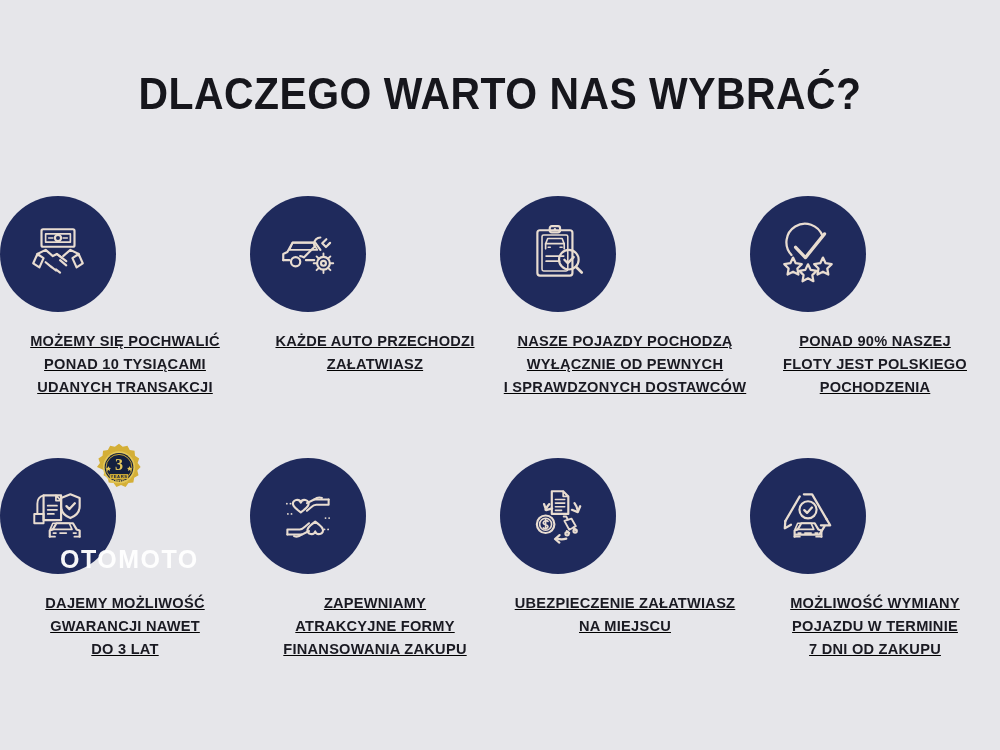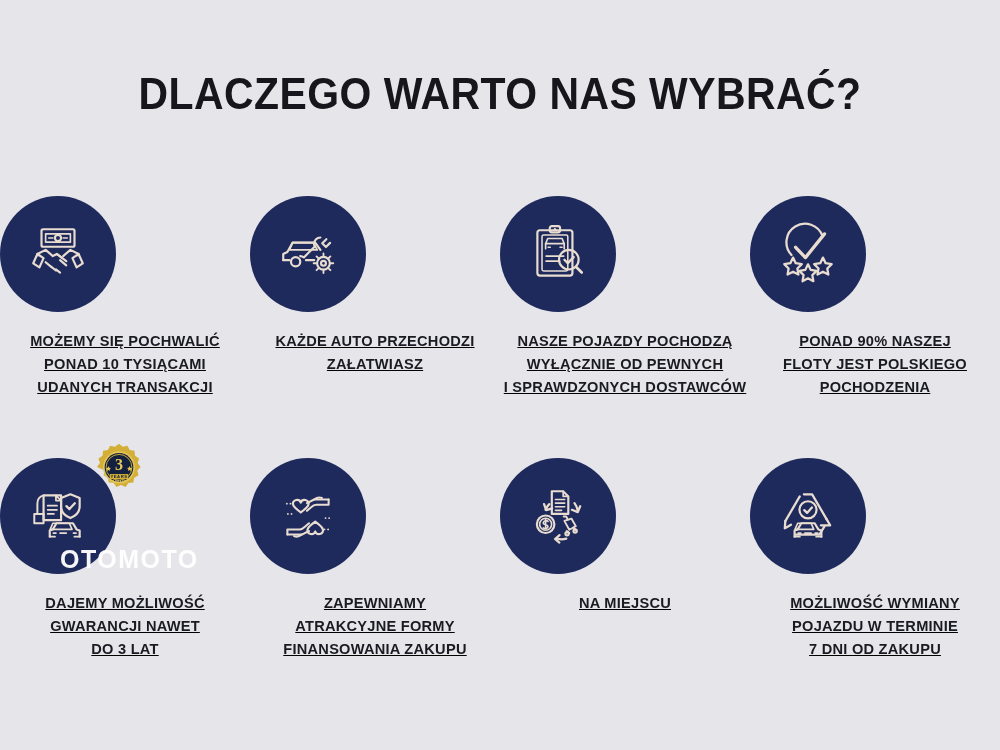--- a/index.html
+++ b/index.html
@@ -304,20 +304,21 @@
             <path d="M20 26a16 16 0 013.5-5.5" stroke-width="2.2"></path>
             <path d="M18.5 20.5l2 5.8 5.8-1.7" stroke-width="2.2" fill="none"></path>
             <path d="M48 19.5a16 16 0 013 7" stroke-width="2.2"></path>
             <path d="M53.5 22.5l-2.3 5.7-5.7-2.2" stroke-width="2.2"></path>
             <path d="M40 54a16 16 0 01-9 0" stroke-width="2.2"></path>
             <path d="M33.5 50.5l-4.4 3.8 4.2 3.5" stroke-width="2.2"></path>
           </svg>
         </div>
       </div>
       <div class="caption">
+        <span class="ln">UBEZPIECZENIE ZAŁATWIASZ</span>
         <span class="ln">NA MIEJSCU</span>
       </div>
     </div>
 
     <div class="cell">
       <div class="icon-wrap">
         <div class="circle">
           <svg viewBox="0 0 64 64" fill="none" stroke="#e9ddd1" stroke-width="2.1" stroke-linecap="round" stroke-linejoin="round">
             <path d="M28 11h8l14 24" stroke-width="2.2"></path>
             <path d="M50 35l3.5 6h-9" stroke-width="2.2"></path>

